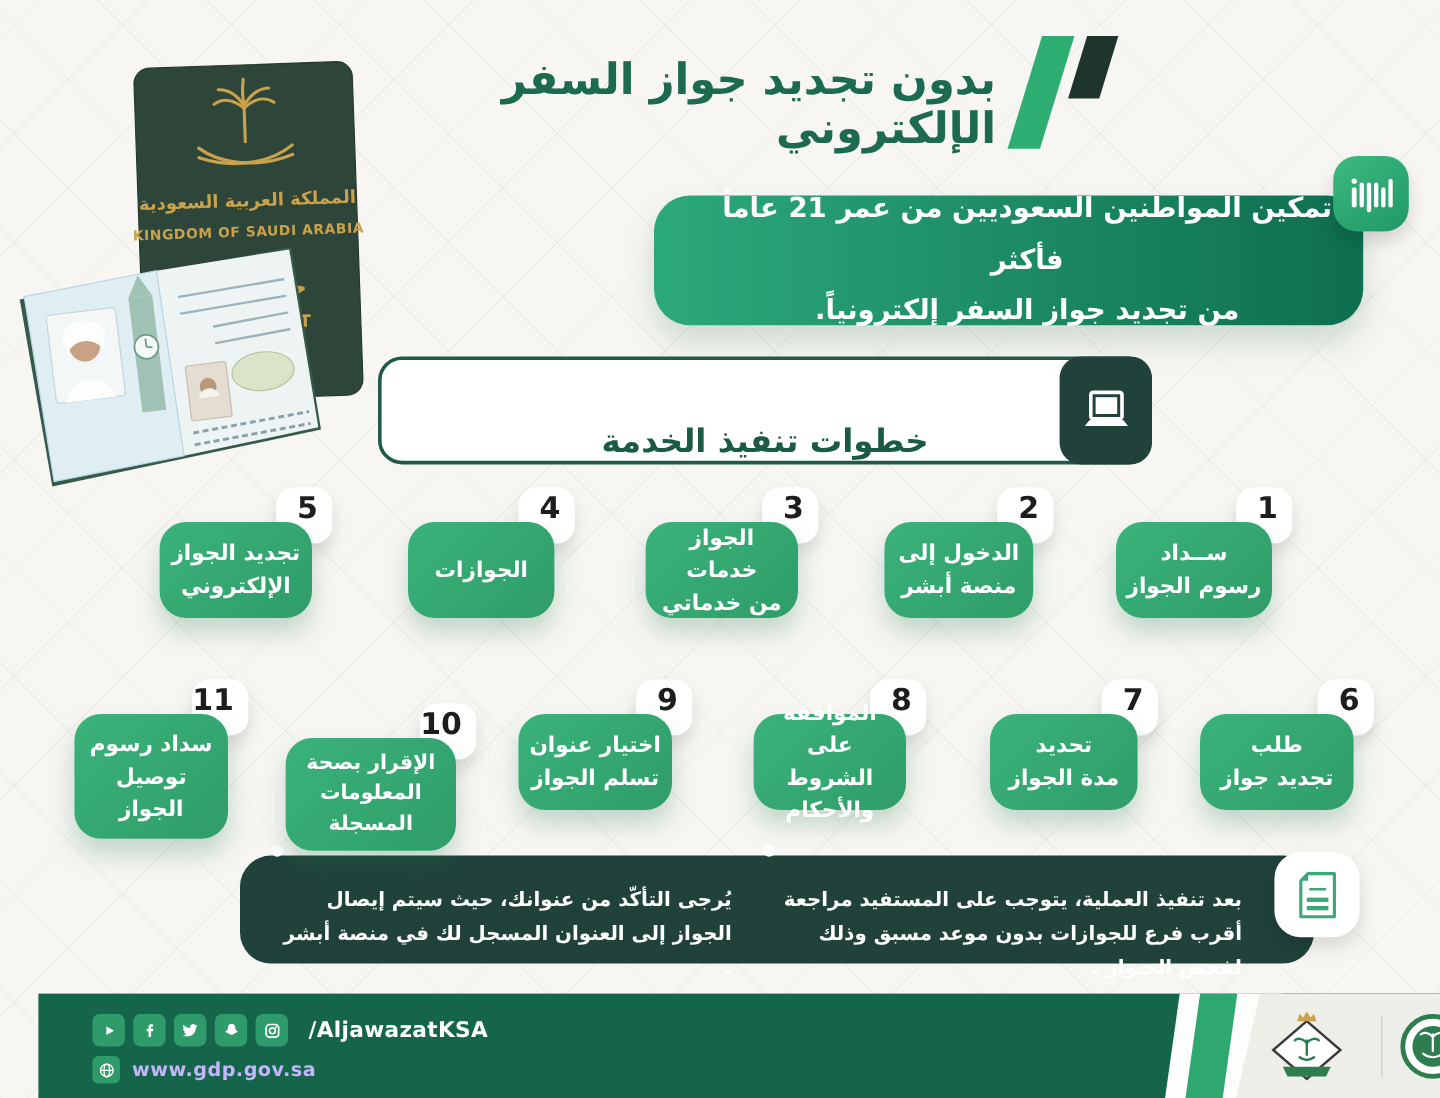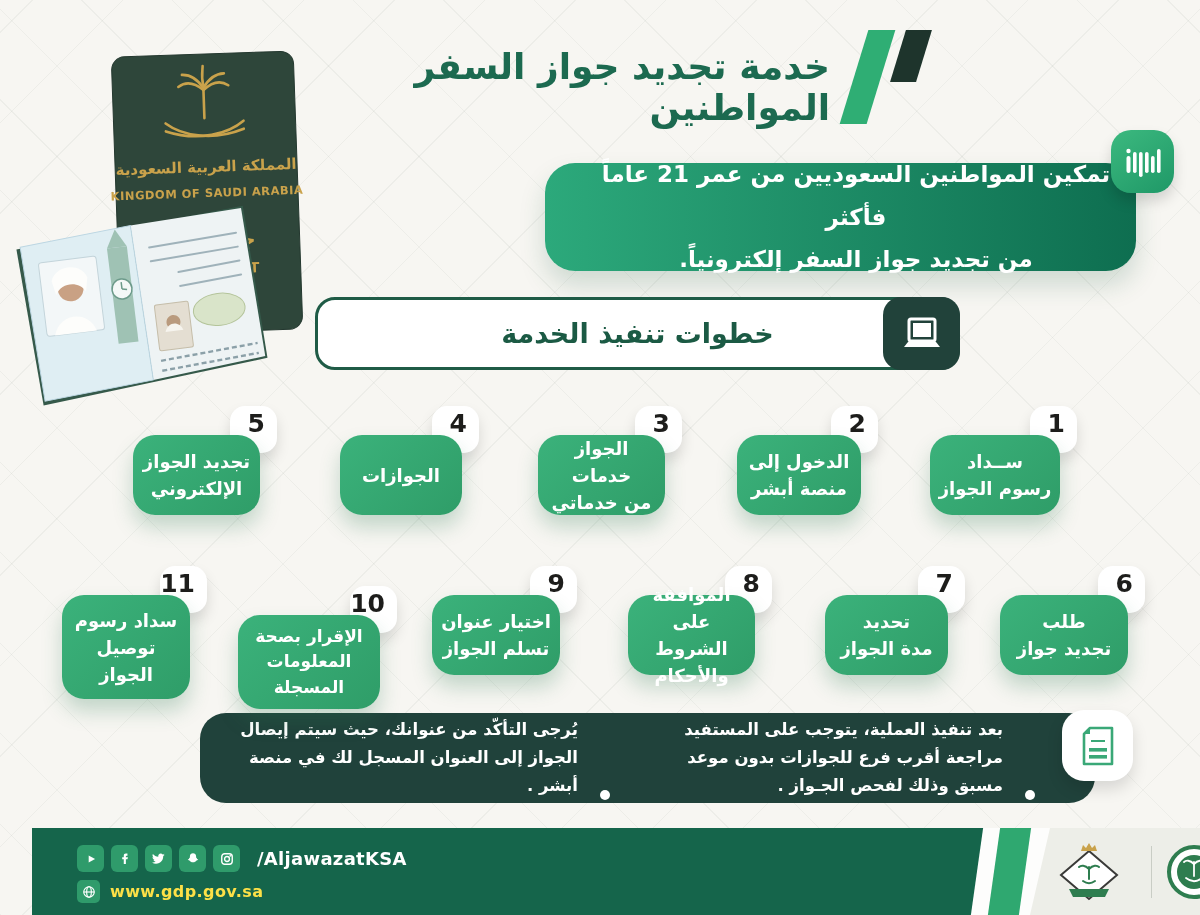--- a/index.html
+++ b/index.html
@@ -29,23 +29,23 @@
   }
   .intro-text{color:#fff;font-size:23px;font-weight:700;text-align:center;direction:rtl;
     line-height:1.85;white-space:pre-line;}
   .absher-badge{
     position:absolute;left:1111px;top:130px;width:63px;height:63px;border-radius:20px;
     background:linear-gradient(145deg,#3cb97f,#1f9867);box-shadow:0 8px 14px rgba(0,0,0,.15);
     display:flex;align-items:center;justify-content:center;
   }
   
   .steps-header{
-    position:absolute;left:315px;top:297px;width:645px;height:73px;background:#fff;
+    position:absolute;left:315px;top:297px;width:645px;height:90px;background:#fff;
     border:3px solid #1f5b46;border-radius:20px;box-sizing:border-box;
-    display:flex;align-items:center;justify-content:center;
+    display:flex;align-items:flex-end;justify-content:center;
   }
   .steps-header-label{font-size:27px;font-weight:700;color:#1b5a44;direction:rtl;}
   .laptop-badge{
     position:absolute;right:-3px;top:-3px;bottom:-3px;width:77px;background:#21423a;
     border-radius:18px;display:flex;align-items:center;justify-content:center;
   }
   
   .step{position:absolute;}
   .step-box{
     position:relative;z-index:1;width:100%;height:100%;border-radius:22px;box-sizing:border-box;
@@ -61,49 +61,49 @@
     display:flex;align-items:flex-start;justify-content:flex-end;
     padding:3px 12px 0 0;box-sizing:border-box;
     font-size:25px;font-weight:700;color:#1d1d1b;
   }
   
   .notes-box{
     position:absolute;left:200px;top:713px;width:895px;height:90px;border-radius:26px;
     background:#20423b;display:flex;direction:rtl;align-items:center;
     padding:10px 60px 10px 26px;box-sizing:border-box;gap:26px;
   }
-  .note-item{display:flex;direction:rtl;gap:22px;align-items:flex-end;}
+  .note-item{display:flex;direction:rtl;gap:22px;align-items:flex-end;flex-direction:column;}
   .note-bullet{width:10px;height:10px;border-radius:50%;background:#fff;margin-top:9px;flex:0 0 auto;}
   .note-text{color:#fff;font-size:16.5px;font-weight:700;line-height:1.7;text-align:right;direction:rtl;}
   .doc-badge{
     position:absolute;left:1062px;top:710px;width:71px;height:71px;border-radius:22px;background:#fff;
     box-shadow:0 8px 16px rgba(0,0,0,.13);display:flex;align-items:center;justify-content:center;z-index:2;
   }
   
   .footer{position:absolute;left:0;top:828px;width:1200px;height:87px;background:#15654b;margin-left:32px;}
   .footer-wedge-white{position:absolute;left:945px;top:0;width:85px;height:87px;background:#fdfdfc;transform:skewX(-8deg);}
   .footer-stripe{position:absolute;left:962px;top:0;width:31px;height:87px;background:#2fa870;transform:skewX(-8deg);}
   .footer-light{position:absolute;left:998px;top:0;width:202px;height:87px;background:#edeee8;
     clip-path:polygon(20px 0,100% 0,100% 100%,0 100%);display:flex;align-items:center;justify-content:center;gap:14px;}
   .logo-divider{width:1px;height:52px;background:#c9cdc5;}
   .social-row{position:absolute;left:45px;top:17px;display:flex;align-items:center;gap:7px;direction:ltr;}
   .social-sq{width:27px;height:27px;border-radius:6px;background:#2f9b6b;display:flex;align-items:center;justify-content:center;}
   .handle-text{color:#fff;font-size:18px;font-weight:700;margin-left:10px;letter-spacing:.3px;}
   .site-row{position:absolute;left:45px;top:52px;display:flex;align-items:center;gap:10px;direction:ltr;}
   .site-sq{width:23px;height:23px;border-radius:5px;background:#2f9b6b;display:flex;align-items:center;justify-content:center;}
-  .site-text{color:#fde047;font-size:16px;font-weight:700;letter-spacing:.4px;}
+  .site-text{color:#c4b5fd;font-size:16px;font-weight:700;letter-spacing:.4px;}
   
   .passport-art{position:absolute;left:8px;top:22px;width:305px;height:400px;}
 </style>
 </head>
 <body>
 
 <div class="page">
 
-  <div class="page-title">خدمة تجديد جواز السفر المواطنين</div>
+  <div class="page-title">بدون تجديد جواز السفر الإلكتروني</div>
   <div class="slash-logo">
     <div class="slash-green"></div>
     <div class="slash-dark"></div>
   </div>
 
   <div class="passport-art">
     <svg width="305" height="400" viewBox="0 0 305 400">
 
       <g transform="rotate(-2 200 170)">
         <rect x="108" y="32" width="182" height="278" rx="13" fill="#2e463a"></rect>

